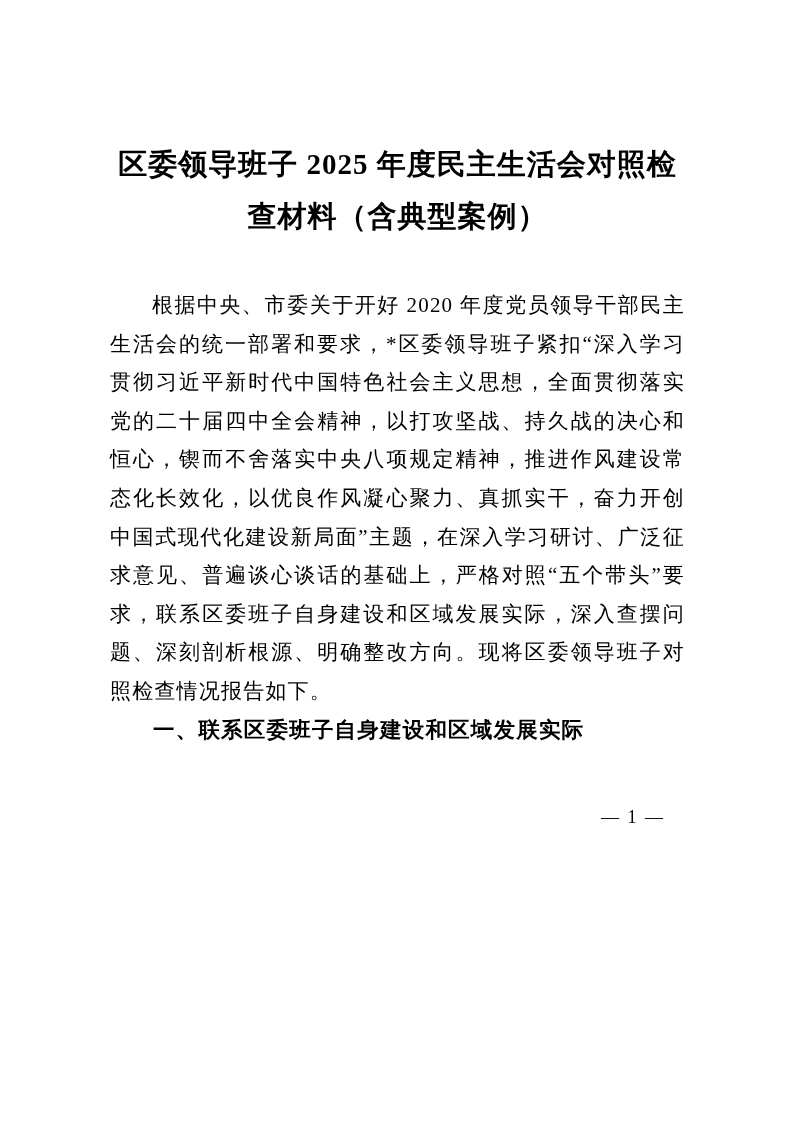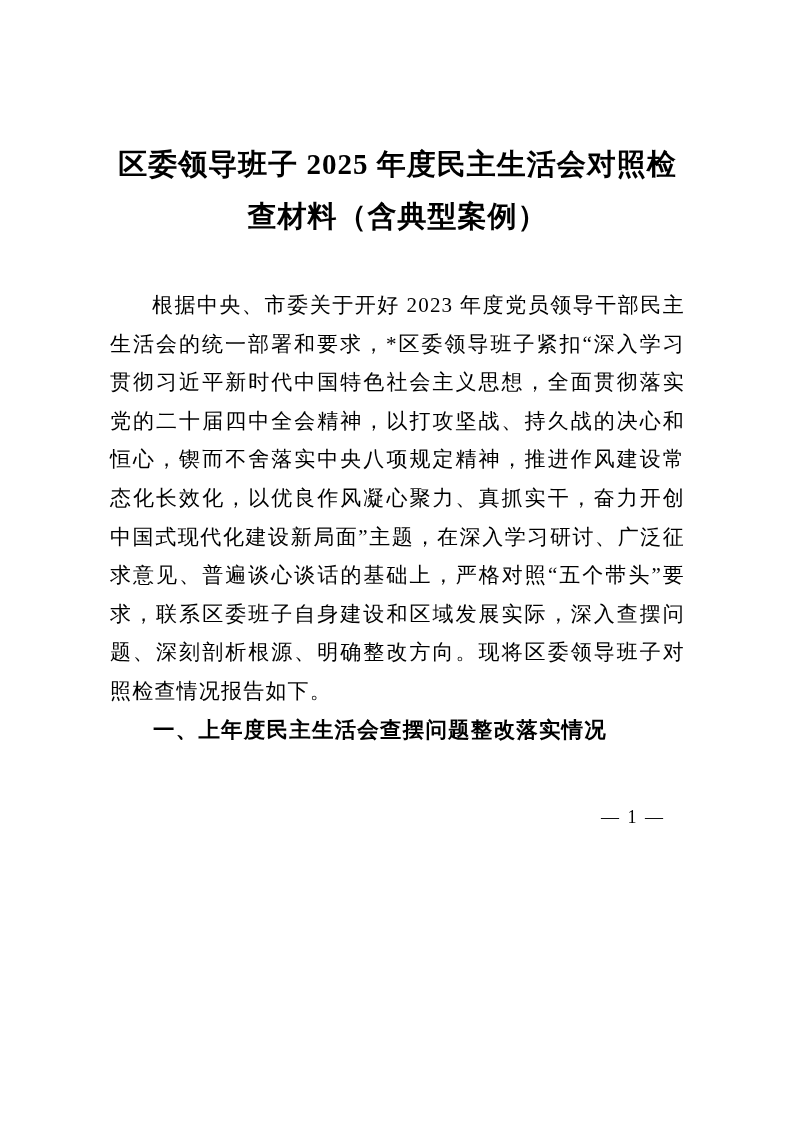--- a/index.html
+++ b/index.html
@@ -56,20 +56,20 @@
     letter-spacing: 2px;
   }
 </style>
 </head>
 <body>
 
 <div class="page">
 
   <h1 class="doc-title">区委领导班子 2025 年度民主生活会对照检查材料（含典型案例）</h1>
 
-  <p class="para">根据中央、市委关于开好 2023 年度党员领导干部民主生活会的统一部署和要求，*区委领导班子紧扣“深入学习贯彻习近平新时代中国特色社会主义思想，全面贯彻落实党的二十届四中全会精神，以打攻坚战、持久战的决心和恒心，锲而不舍落实中央八项规定精神，推进作风建设常态化长效化，以优良作风凝心聚力、真抓实干，奋力开创中国式现代化建设新局面”主题，在深入学习研讨、广泛征求意见、普遍谈心谈话的基础上，严格对照“五个带头”要求，联系区委班子自身建设和区域发展实际，深入查摆问题、深刻剖析根源、明确整改方向。现将区委领导班子对照检查情况报告如下。</p>
+  <p class="para">根据中央、市委关于开好 2020 年度党员领导干部民主生活会的统一部署和要求，*区委领导班子紧扣“深入学习贯彻习近平新时代中国特色社会主义思想，全面贯彻落实党的二十届四中全会精神，以打攻坚战、持久战的决心和恒心，锲而不舍落实中央八项规定精神，推进作风建设常态化长效化，以优良作风凝心聚力、真抓实干，奋力开创中国式现代化建设新局面”主题，在深入学习研讨、广泛征求意见、普遍谈心谈话的基础上，严格对照“五个带头”要求，联系区委班子自身建设和区域发展实际，深入查摆问题、深刻剖析根源、明确整改方向。现将区委领导班子对照检查情况报告如下。</p>
 
-  <h2 class="section-heading">一、上年度民主生活会查摆问题整改落实情况</h2>
+  <h2 class="section-heading">一、联系区委班子自身建设和区域发展实际</h2>
 
 
   <div class="page-footer">— 1 —</div>
 
 </div>
 
 </body></html>

